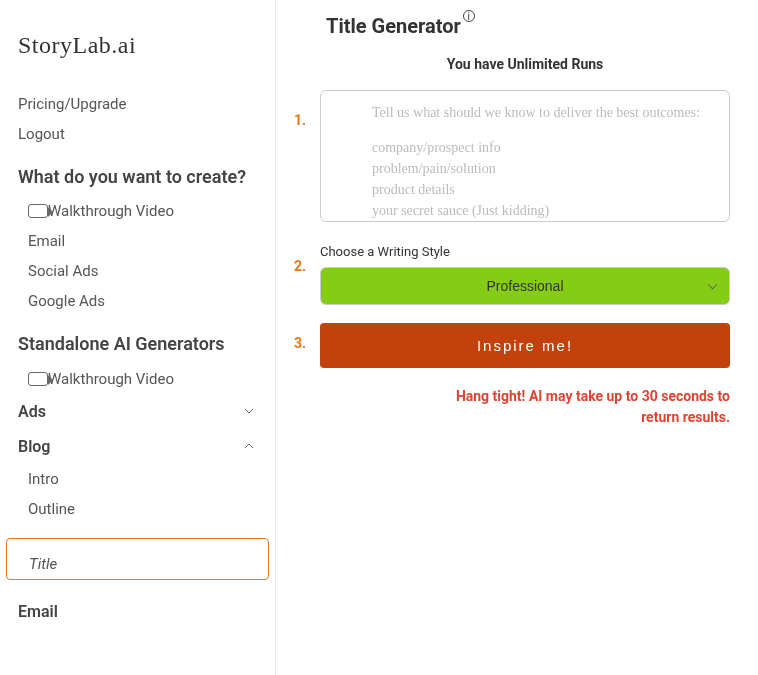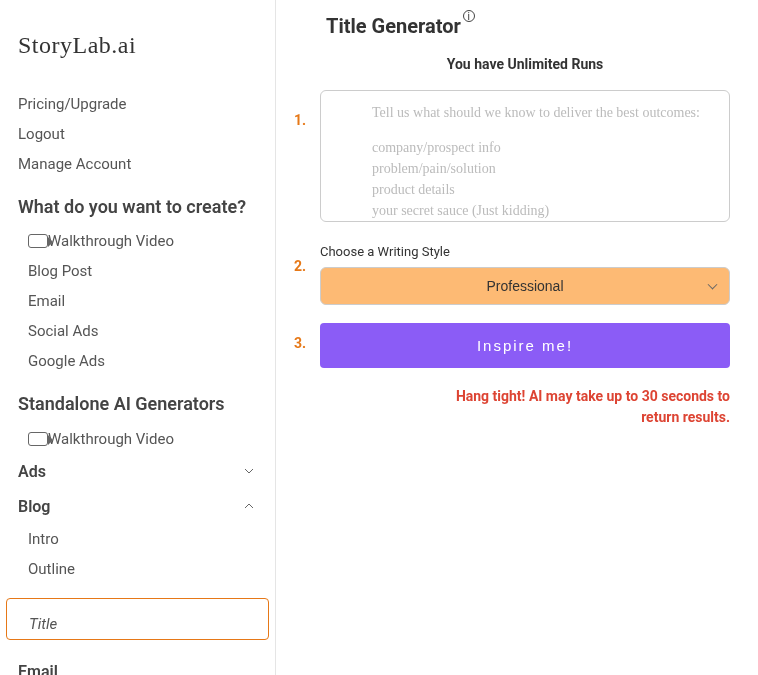--- a/index.html
+++ b/index.html
@@ -23,46 +23,44 @@
     .form-row { position: relative; margin-bottom: 18px; }
     .step-num { position: absolute; left: -26px; top: 22px; color: #e67817; font-weight: 700; font-size: 14px; }
     .step-num.lower { top: 14px; }
     .step-num.btnrow { top: 12px; }
     .label { font-size: 13px; color: #333; margin-bottom: 8px; display: block; }
     textarea { width: 100%; border: 1px solid #ccc; border-radius: 6px; padding: 12px 14px; font-family: Georgia, "Times New Roman", serif; font-size: 14px; color: #333; resize: none; height: 132px; }
     textarea::placeholder { color: #bbb; }
     .textarea-wrap { position: relative; }
     .ph-overlay { position: absolute; top: 12px; left: 14px; right: 14px; font-family: Georgia, "Times New Roman", serif; font-size: 14px; color: #bbb; pointer-events: none; line-height: 1.5; margin-left: 38px; }
     .ph-overlay .gap { height: 14px; }
-    select { width: 100%; border: 1px solid #ccc; border-radius: 6px; padding: 10px 14px; font-size: 14px; color: #333; background: #fdba74; text-align: center; text-align-last: center; appearance: none; }
+    select { width: 100%; border: 1px solid #ccc; border-radius: 6px; padding: 10px 14px; font-size: 14px; color: #333; background: #84cc16; text-align: center; text-align-last: center; appearance: none; }
     .select-wrap { position: relative; }
     .select-wrap::after { content: ""; position: absolute; right: 14px; top: 50%; transform: translateY(-50%); width: 6px; height: 6px; border-right: 1px solid #666; border-bottom: 1px solid #666; transform: translateY(-70%) rotate(45deg); pointer-events: none; }
-    .inspire { width: 100%; background: #8b5cf6; color: #fff; border: none; border-radius: 4px; padding: 14px; font-size: 15px; letter-spacing: 2px; cursor: pointer; font-weight: 500; }
+    .inspire { width: 100%; background: #c2410c; color: #fff; border: none; border-radius: 4px; padding: 14px; font-size: 15px; letter-spacing: 2px; cursor: pointer; font-weight: 500; }
     .wait-msg { color: #d43; font-weight: 700; text-align: right; font-size: 14px; margin-top: 16px; line-height: 1.5; }
   </style>
 </head>
 <body>
 
 <div class="container">
   <aside class="sidebar">
     <div class="logo">StoryLab.ai</div>
 
     <ul class="nav-list">
       <li class="nav-item">Pricing/Upgrade</li>
       <li class="nav-item">Logout</li>
-      <li class="nav-item">Manage Account</li>
     </ul>
 
     <div class="section-heading">What do you want to create?</div>
     <ul class="nav-list">
       <li class="nav-sub">
         <span class="vid-icon"></span>
         <span>Walkthrough Video</span>
       </li>
-      <li class="nav-sub">Blog Post</li>
       <li class="nav-sub">Email</li>
       <li class="nav-sub">Social Ads</li>
       <li class="nav-sub">Google Ads</li>
     </ul>
 
     <div class="section-heading">Standalone AI Generators</div>
     <ul class="nav-list">
       <li class="nav-sub">
         <span class="vid-icon"></span>
         <span>Walkthrough Video</span>

